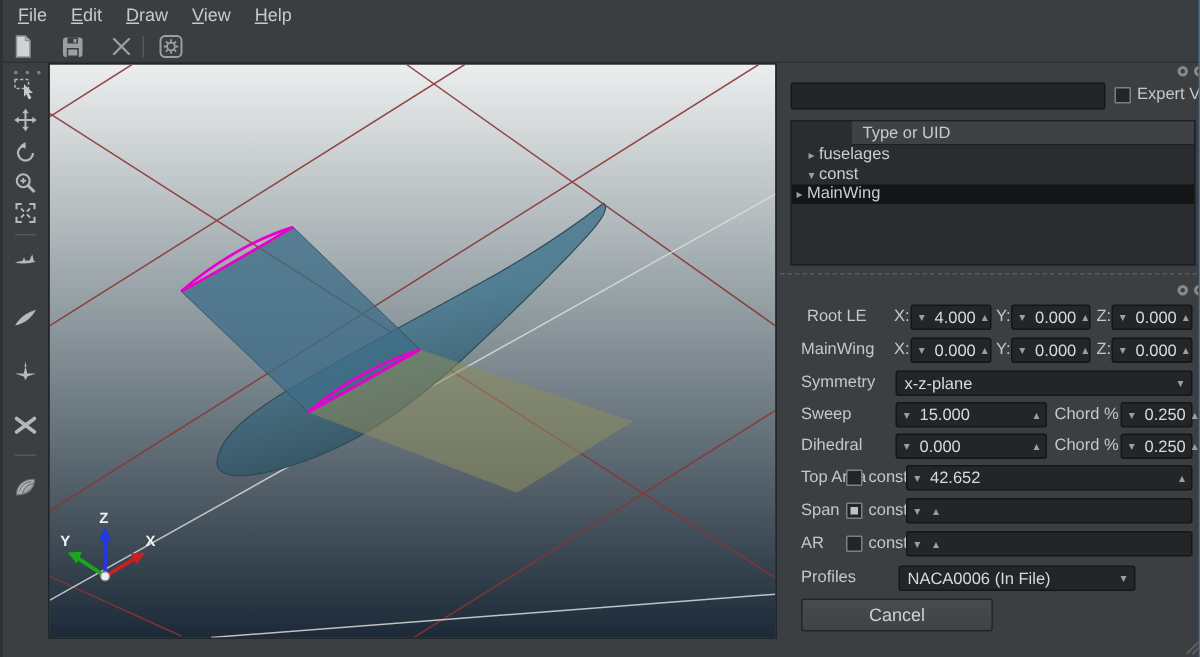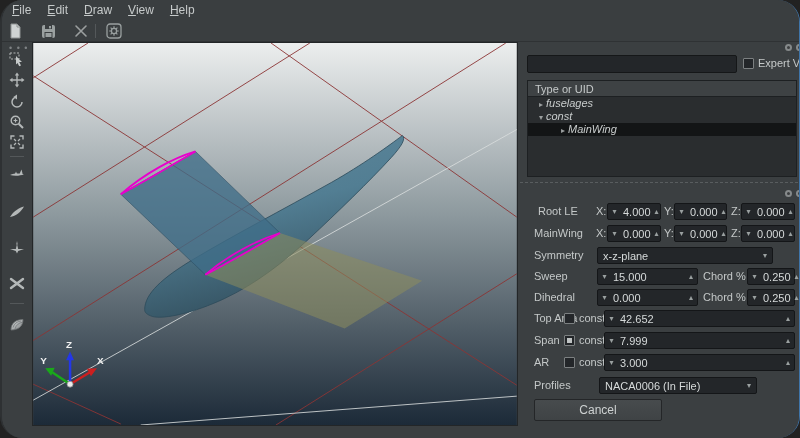--- a/index.html
+++ b/index.html
@@ -2,21 +2,21 @@
 <html><head>
 <meta charset="utf-8">
 <style>
   html,body{margin:0;padding:0;background:#222;}
   *{box-sizing:border-box;}
   .window{
     position:relative;width:800px;height:438px;overflow:hidden;
     background:#3b3f41;
     font-family:"Liberation Sans","DejaVu Sans",sans-serif;
     color:#c6caca;font-size:11px;
-    border-left:2px solid #2e3133;border-right:1px solid #3f74a8;border-radius:22px;
+    border-left:2px solid #2e3133;border-right:1px solid #3f74a8;
   }
   
   .menubar{position:absolute;left:0;top:0;width:100%;height:20px;background:#3a3e40;
     display:flex;align-items:center;padding-left:2px;font-size:12px;}
   .menubar .mitem{padding:2px 8px;cursor:default;}
   
   .toolbar{position:absolute;left:0;top:20px;width:100%;height:22px;background:#3a3e40;
     border-bottom:1px solid #2f3234;}
   .tbtn{position:absolute;top:2px;width:18px;height:18px;display:flex;align-items:center;justify-content:center;}
   .tsep{position:absolute;top:4px;width:1px;height:14px;background:#54585a;}
@@ -33,25 +33,25 @@
   .dockbtn{position:absolute;width:7px;height:7px;border:2px solid #85898a;border-radius:50%;background:#3b3e40;}
   .docksep{position:absolute;left:2px;width:278px;border-top:1px dashed #595d5f;}
   .searchbox{position:absolute;left:9px;top:13px;width:210px;height:18px;background:#232629;
     border:1px solid #151718;border-radius:2px;color:#d6dada;font-size:11px;padding:0 4px;
     font-family:"Liberation Sans","DejaVu Sans",sans-serif;outline:none;}
   .checkbox{position:absolute;width:11px;height:11px;background:#232629;border:1px solid #7c8081;border-radius:1px;}
   .checkbox.on::after{content:"";position:absolute;left:2px;top:2px;width:5px;height:5px;background:#bfc3c3;}
   .lbl{position:absolute;height:17px;line-height:17px;color:#c4c8c8;white-space:nowrap;}
   
   .tree{position:absolute;left:9px;top:38px;width:270px;height:97px;background:#2a2d2f;border:1px solid #1d2022;}
-  .tree .thead{height:16px;line-height:16px;background:#3e4244;border-bottom:1px solid #1d2022;padding-left:7px;color:#c6caca;}
-  .trow{height:13px;line-height:13px;white-space:nowrap;color:#c9cdcd;font-style:italic;}
+  .tree .thead{height:16px;line-height:16px;background:#3e4244;border-bottom:1px solid #1d2022;padding-left:7px;color:#c6caca;margin-left:40px;}
+  .trow{height:13px;line-height:13px;white-space:nowrap;color:#c9cdcd;}
   .trow .arr{display:inline-block;width:10px;text-align:center;color:#9b9f9f;font-size:8px;}
   .trow.sel{background:#131516;}
-  .ind0{padding-left:8px;} .ind1{padding-left:30px;}
+  .ind0{padding-left:8px;} .ind1{}
   
   .spin{position:absolute;height:17px;background:#232629;border:1px solid #141618;border-radius:2px;
     display:flex;align-items:center;color:#d6dada;}
   .spin .sd{width:13px;text-align:center;color:#9aa0a0;font-size:8px;flex:none;}
   .spin .sv{flex:1;padding-left:2px;font-size:11px;}
   .spin .su{width:12px;text-align:center;color:#9aa0a0;font-size:8px;flex:none;}
   .combo{position:absolute;height:17px;background:#232629;border:1px solid #141618;border-radius:2px;
     display:flex;align-items:center;color:#d6dada;}
   .combo .cv{flex:1;padding-left:5px;font-size:11px;}
   .combo .ca{width:14px;text-align:center;color:#9aa0a0;font-size:8px;flex:none;}
@@ -300,21 +300,21 @@
       <span class="su">▴</span>
     </div>
     <span class="lbl" style="left:213px;top:183px">Z:</span>
     <div class="spin" style="left:223px;top:183px;width:54px">
       <span class="sd">▾</span>
       <span class="sv">0.000</span>
       <span class="su">▴</span>
     </div>
 
     <span class="lbl" style="left:16px;top:205px">Symmetry</span>
-    <div class="combo" style="left:79px;top:205px;width:176px">
+    <div class="combo" style="left:79px;top:205px;width:198px">
       <span class="cv">x-z-plane</span>
       <span class="ca">▾</span>
     </div>
 
     <span class="lbl" style="left:16px;top:226px">Sweep</span>
     <div class="spin" style="left:79px;top:226px;width:101px">
       <span class="sd">▾</span>
       <span class="sv">15.000</span>
       <span class="su">▴</span>
     </div>
@@ -345,30 +345,28 @@
       <span class="sd">▾</span>
       <span class="sv">42.652</span>
       <span class="su">▴</span>
     </div>
 
     <span class="lbl" style="left:16px;top:290px">Span</span>
     <span class="checkbox on" style="left:46px;top:293px"></span>
     <span class="lbl" style="left:61px;top:290px">const</span>
     <div class="spin" style="left:86px;top:290px;width:191px">
       <span class="sd">▾</span>
-      <span class="sv">7.999</span>
       <span class="su">▴</span>
     </div>
 
     <span class="lbl" style="left:16px;top:312px">AR</span>
     <span class="checkbox" style="left:46px;top:315px"></span>
     <span class="lbl" style="left:61px;top:312px">const</span>
     <div class="spin" style="left:86px;top:312px;width:191px">
       <span class="sd">▾</span>
-      <span class="sv">3.000</span>
       <span class="su">▴</span>
     </div>
 
     <span class="lbl" style="left:16px;top:335px">Profiles</span>
     <div class="combo" style="left:81px;top:335px;width:158px">
       <span class="cv">NACA0006 (In File)</span>
       <span class="ca">▾</span>
     </div>
 
     <div class="pbtn" style="left:16px;top:357px;width:128px">Cancel</div>

